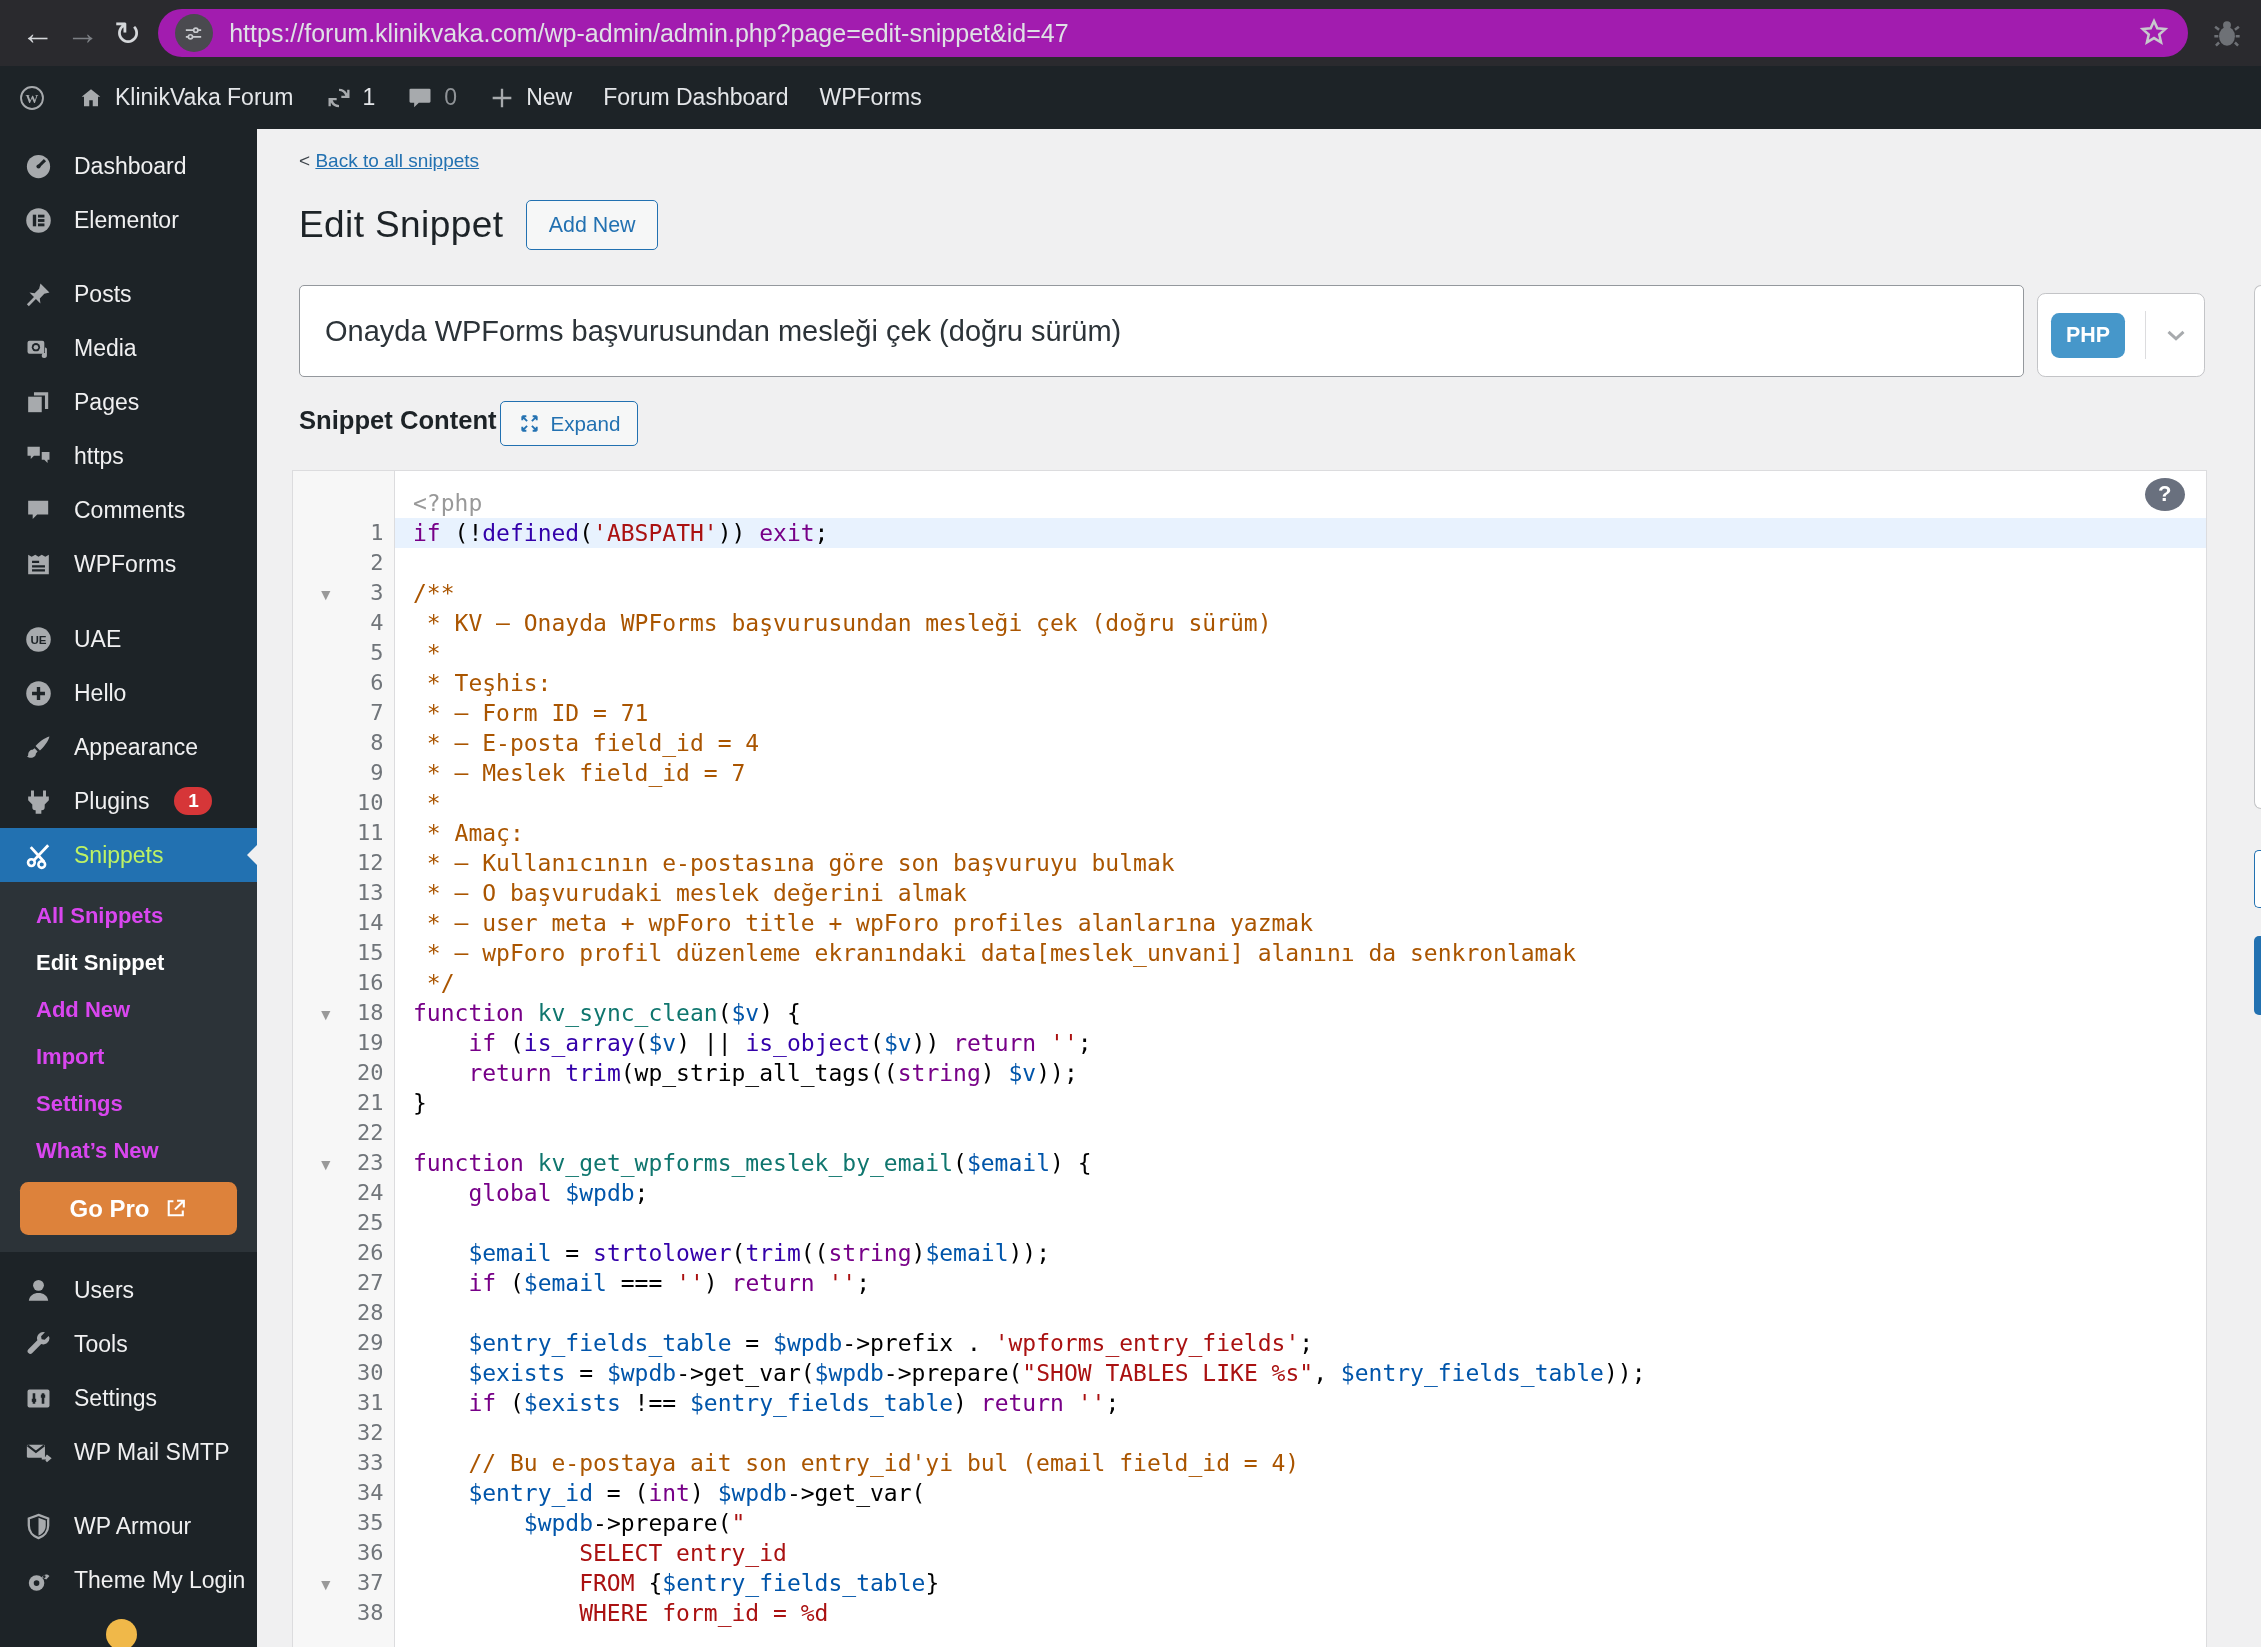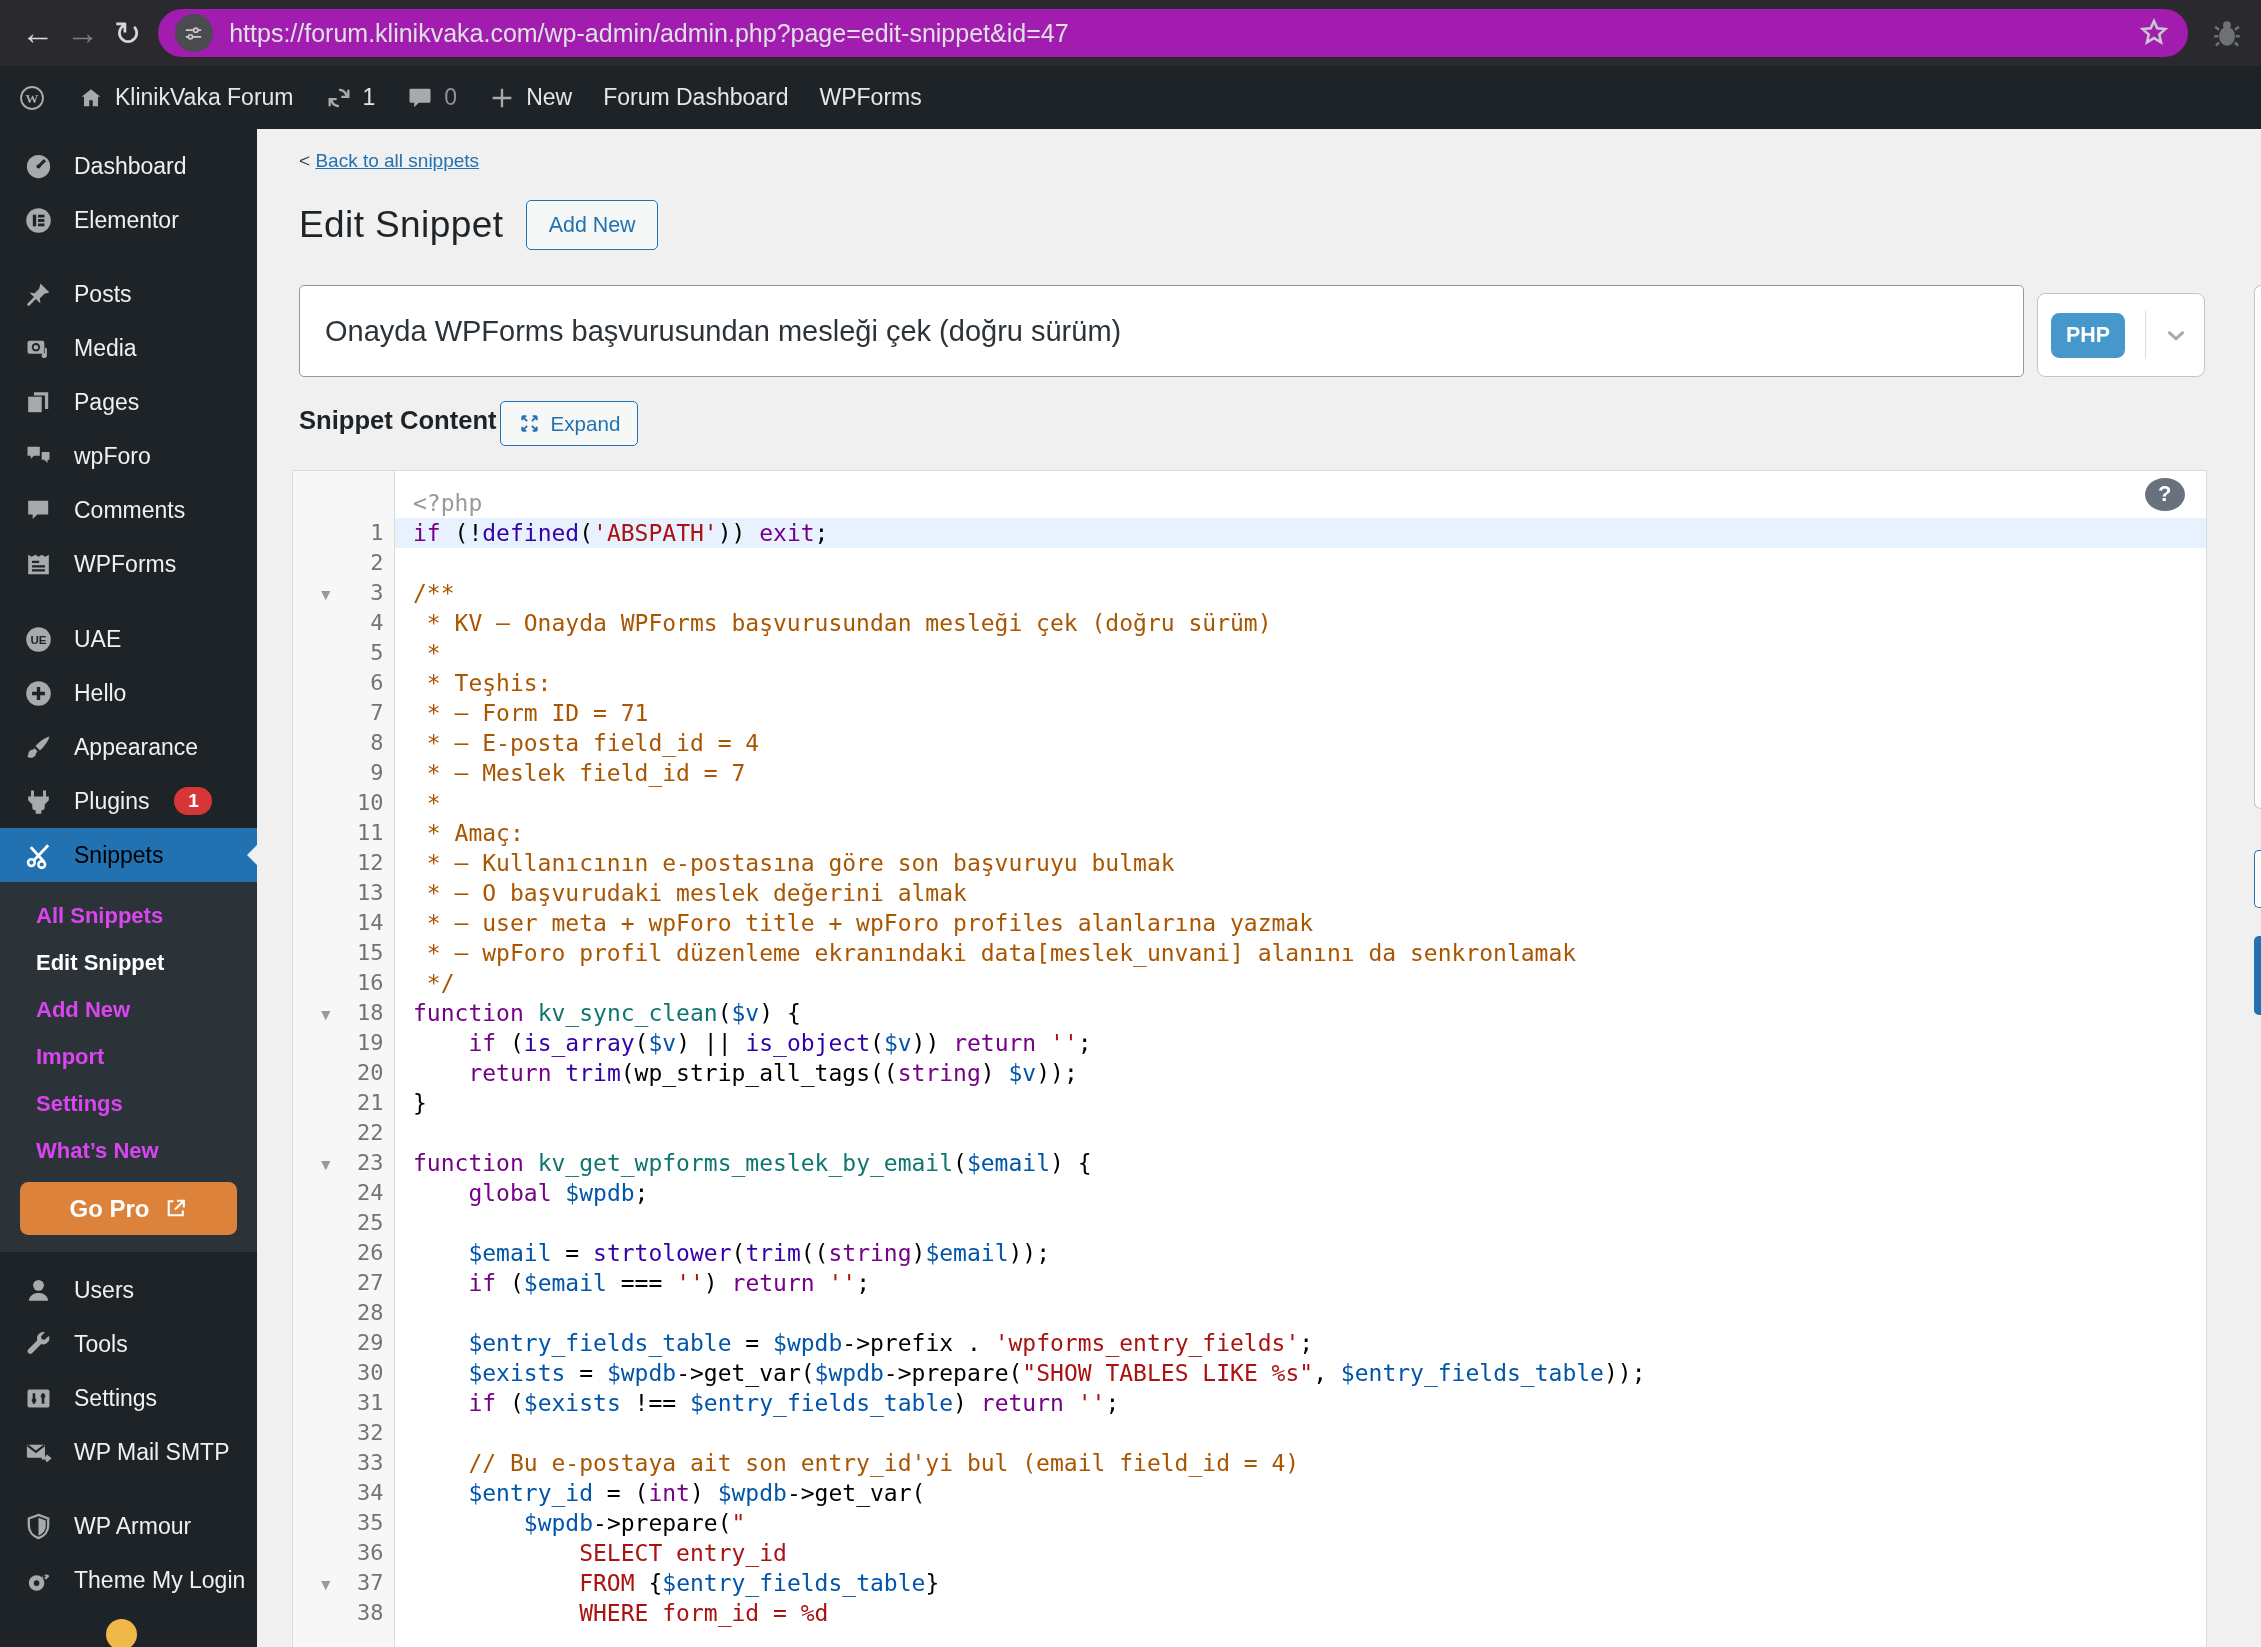--- a/index.html
+++ b/index.html
@@ -31,21 +31,21 @@
   .ab-count-dim{color:#8f9397;}
   .wp-logo{width:33px;height:33px;color:#c3c4c7;}
   
   .sidebar{position:absolute;top:129px;left:0;width:257px;height:1519px;background:#1d2327;
            color:#f0f0f1;overflow:hidden;}
   .menu-item{height:54px;display:flex;align-items:center;padding-left:23px;gap:20px;font-size:23px;
              position:relative;}
   .menu-item .icon{width:31px;height:31px;color:#a7aaad;display:inline-flex;flex:0 0 auto;}
   .menu-item .icon svg{width:100%;height:100%;}
   .menu-sep{height:20.6px;}
-  .menu-item.active{background:#2271b1;color:#000000;}
+  .menu-item.active{background:#2271b1;color:#bef264;}
   .menu-item.active .icon{color:#fff;}
   .menu-item.active::after{content:"";position:absolute;right:0;top:50%;transform:translateY(-50%);
            border:10.7px solid transparent;border-right-color:#f0f0f1;}
   .badge{margin-left:5px;min-width:28px;height:28px;border-radius:14px;background:#d63638;color:#fff;
          font-size:19px;display:inline-flex;align-items:center;justify-content:center;padding:0 5px;font-weight:bold;}
   .submenu{background:#2c3338;padding:10px 0 11.5px;}
   .submenu-item{height:47px;display:flex;align-items:center;padding-left:36px;font-size:22px;color:#d946ef;font-weight:bold;}
   .submenu-item.current{color:#fff;font-weight:bold;}
   .gopro-btn{margin:8.2px 20px 5px;height:53px;background:#dd823b;border-radius:8.2px;color:#fff;
              font-weight:bold;font-size:24px;display:flex;align-items:center;justify-content:center;gap:13px;}
@@ -235,21 +235,21 @@
         </span>
         <span>Pages</span>
       </div>
       <div class="menu-item">
         <span class="icon">
           <svg viewBox="0 0 24 24" xmlns="http://www.w3.org/2000/svg">
             <path fill="currentColor" d="M3.5 4.5h9.5v7H8.5l-2.5 2.5v-2.5H3.5z"></path>
             <path fill="currentColor" d="M14.5 8.5h6v6H19v2.5L16.5 14.5h-2z"></path>
           </svg>
         </span>
-        <span>wpForo</span>
+        <span>https</span>
       </div>
       <div class="menu-item">
         <span class="icon">
           <svg viewBox="0 0 24 24" xmlns="http://www.w3.org/2000/svg">
             <path fill="currentColor" d="M4 4.5h15.5v10.5h-8.5L7.5 18.5v-3.5H4z"></path>
           </svg>
         </span>
         <span>Comments</span>
       </div>
       <div class="menu-item">

